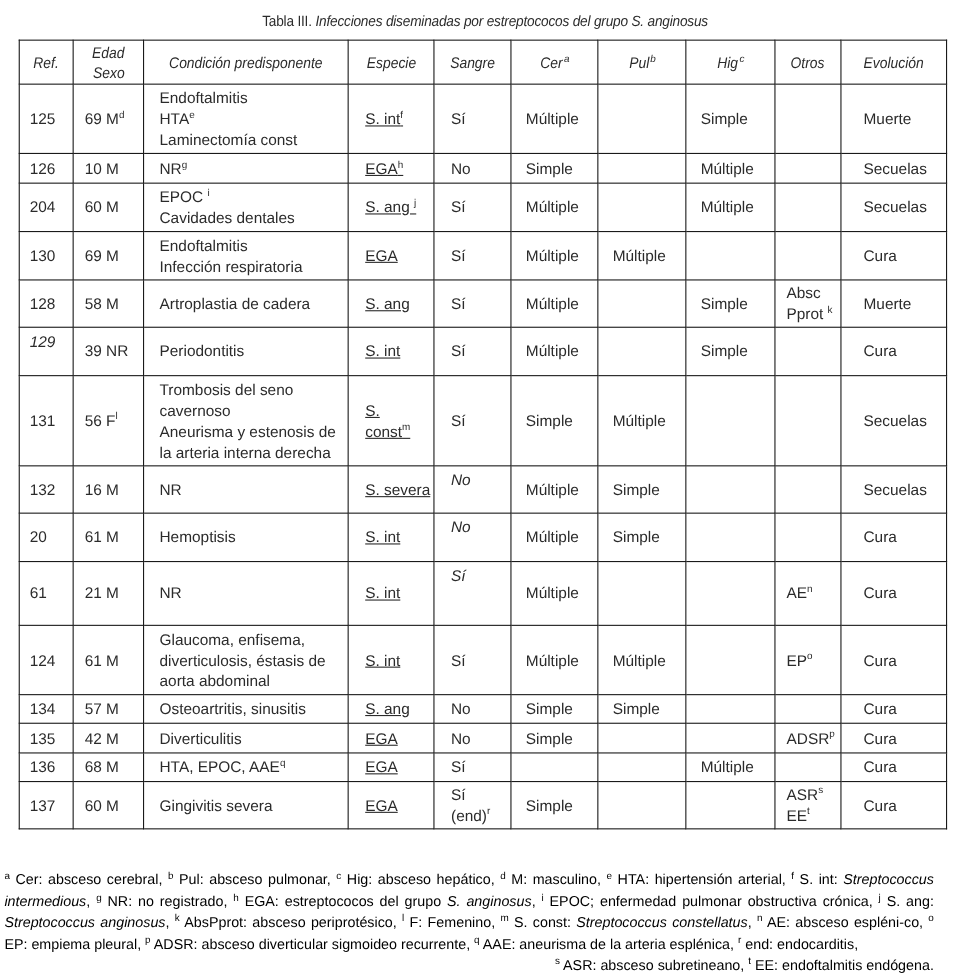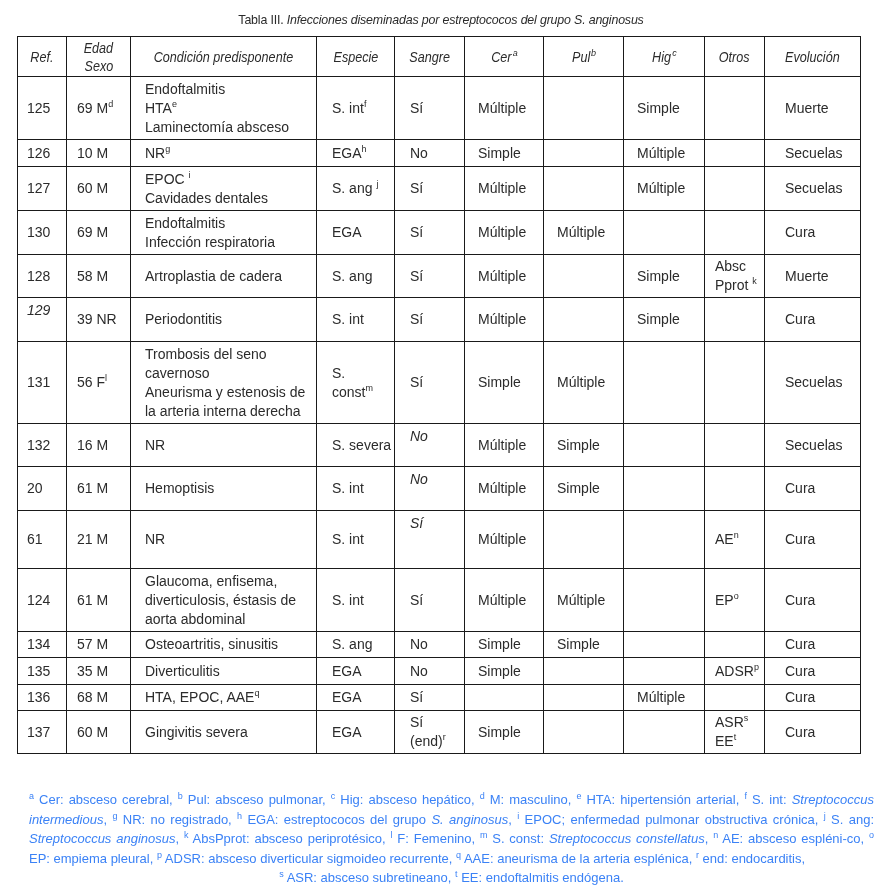--- a/index.html
+++ b/index.html
@@ -12,29 +12,29 @@
                table-layout: fixed; font-size: 14px; }
   table.data td, table.data th { border: 1px solid #1a1a1a; padding: 0 0 0 7px; text-align: left;
                vertical-align: middle; line-height: 19px; overflow: hidden; }
   table.data th { font-weight: normal; font-style: italic; text-align: center; padding: 0;
                   line-height: 18px; font-size: 14px; }
   table.data th .hd { display: inline-block; transform: scaleX(0.9); }
   sup { font-size: 9px; line-height: 0; vertical-align: super; }
   .c-ref { padding-left: 9px !important; }
   .c-edad { padding-left: 10px !important; margin-left: 16px; }
   .c-cond { padding-left: 14px !important; }
-  .c-esp { padding-left: 15px !important; }
+  .c-esp { padding-left: 15px !important; text-decoration: underline; }
   .c-sang { padding-left: 15px !important; margin-top: 44px; }
   .c-cer, .c-pul, .c-hig { padding-left: 13px !important; border-radius: 20px; }
   .c-otros { padding-left: 10px !important; line-height: 19px; }
   .c-evo { padding-left: 20px !important; margin-left: 16px; }
   .top-align { vertical-align: top !important; padding-top: 3px !important; font-style: italic; }
-  .footnotes { position: absolute; left: 29px; top: 790px; width: 845px; font-size: 13px;
-               line-height: 19.5px; text-align: justify; color: #3b82f6; }
-  .footnotes .last { text-align: center; }
+  .footnotes { position: absolute; left: 4px; top: 790px; width: 845px; font-size: 13px;
+               line-height: 19.5px; text-align: justify; color: #000000; }
+  .footnotes .last { text-align: right; }
   .footnotes i { font-style: italic; }
 </style>
 </head>
 <body>
 
 <div class="caption">
   <span>Tabla III. </span><i>Infecciones diseminadas por estreptococos del grupo S. anginosus</i>
 </div>
 
 <table class="data">
@@ -61,21 +61,21 @@
       <th><span class="hd">Pul</span><sup>b</sup></th>
       <th><span class="hd">Hig</span><sup>c</sup></th>
       <th><span class="hd">Otros</span></th>
       <th><span class="hd">Evolución</span></th>
     </tr>
   </thead>
   <tbody id="tbody">
       <tr style="height: 63px;">
         <td class="c-ref"><span>125</span></td>
         <td class="c-edad"><span>69 M</span><sup>d</sup></td>
-        <td class="c-cond"><span>Endoftalmitis</span><br><span>HTA</span><sup>e</sup><br><span>Laminectomía absceso</span></td>
+        <td class="c-cond"><span>Endoftalmitis</span><br><span>HTA</span><sup>e</sup><br><span>Laminectomía const</span></td>
         <td class="c-esp"><span>S. int</span><sup>f</sup></td>
         <td class="c-sang"><span>Sí</span></td>
         <td class="c-cer"><span>Múltiple</span></td>
         <td class="c-pul"><span></span></td>
         <td class="c-hig"><span>Simple</span></td>
         <td class="c-otros"><span></span></td>
         <td class="c-evo"><span>Muerte</span></td>
       </tr>
       <tr style="height: 27px;">
         <td class="c-ref"><span>126</span></td>
@@ -83,21 +83,21 @@
         <td class="c-cond"><span>NR</span><sup>g</sup></td>
         <td class="c-esp"><span>EGA</span><sup>h</sup></td>
         <td class="c-sang"><span>No</span></td>
         <td class="c-cer"><span>Simple</span></td>
         <td class="c-pul"><span></span></td>
         <td class="c-hig"><span>Múltiple</span></td>
         <td class="c-otros"><span></span></td>
         <td class="c-evo"><span>Secuelas</span></td>
       </tr>
       <tr style="height: 44px;">
-        <td class="c-ref"><span>127</span></td>
+        <td class="c-ref"><span>204</span></td>
         <td class="c-edad"><span>60 M</span></td>
         <td class="c-cond"><span>EPOC </span><sup>i</sup><br><span>Cavidades dentales</span></td>
         <td class="c-esp"><span>S. ang </span><sup>j</sup></td>
         <td class="c-sang"><span>Sí</span></td>
         <td class="c-cer"><span>Múltiple</span></td>
         <td class="c-pul"><span></span></td>
         <td class="c-hig"><span>Múltiple</span></td>
         <td class="c-otros"><span></span></td>
         <td class="c-evo"><span>Secuelas</span></td>
       </tr>
@@ -204,21 +204,21 @@
         <td class="c-esp"><span>S. ang</span></td>
         <td class="c-sang"><span>No</span></td>
         <td class="c-cer"><span>Simple</span></td>
         <td class="c-pul"><span>Simple</span></td>
         <td class="c-hig"><span></span></td>
         <td class="c-otros"><span></span></td>
         <td class="c-evo"><span>Cura</span></td>
       </tr>
       <tr style="height: 27px;">
         <td class="c-ref"><span>135</span></td>
-        <td class="c-edad"><span>35 M</span></td>
+        <td class="c-edad"><span>42 M</span></td>
         <td class="c-cond"><span>Diverticulitis</span></td>
         <td class="c-esp"><span>EGA</span></td>
         <td class="c-sang"><span>No</span></td>
         <td class="c-cer"><span>Simple</span></td>
         <td class="c-pul"><span></span></td>
         <td class="c-hig"><span></span></td>
         <td class="c-otros"><span>ADSR</span><sup>p</sup></td>
         <td class="c-evo"><span>Cura</span></td>
       </tr>
       <tr style="height: 26px;">

